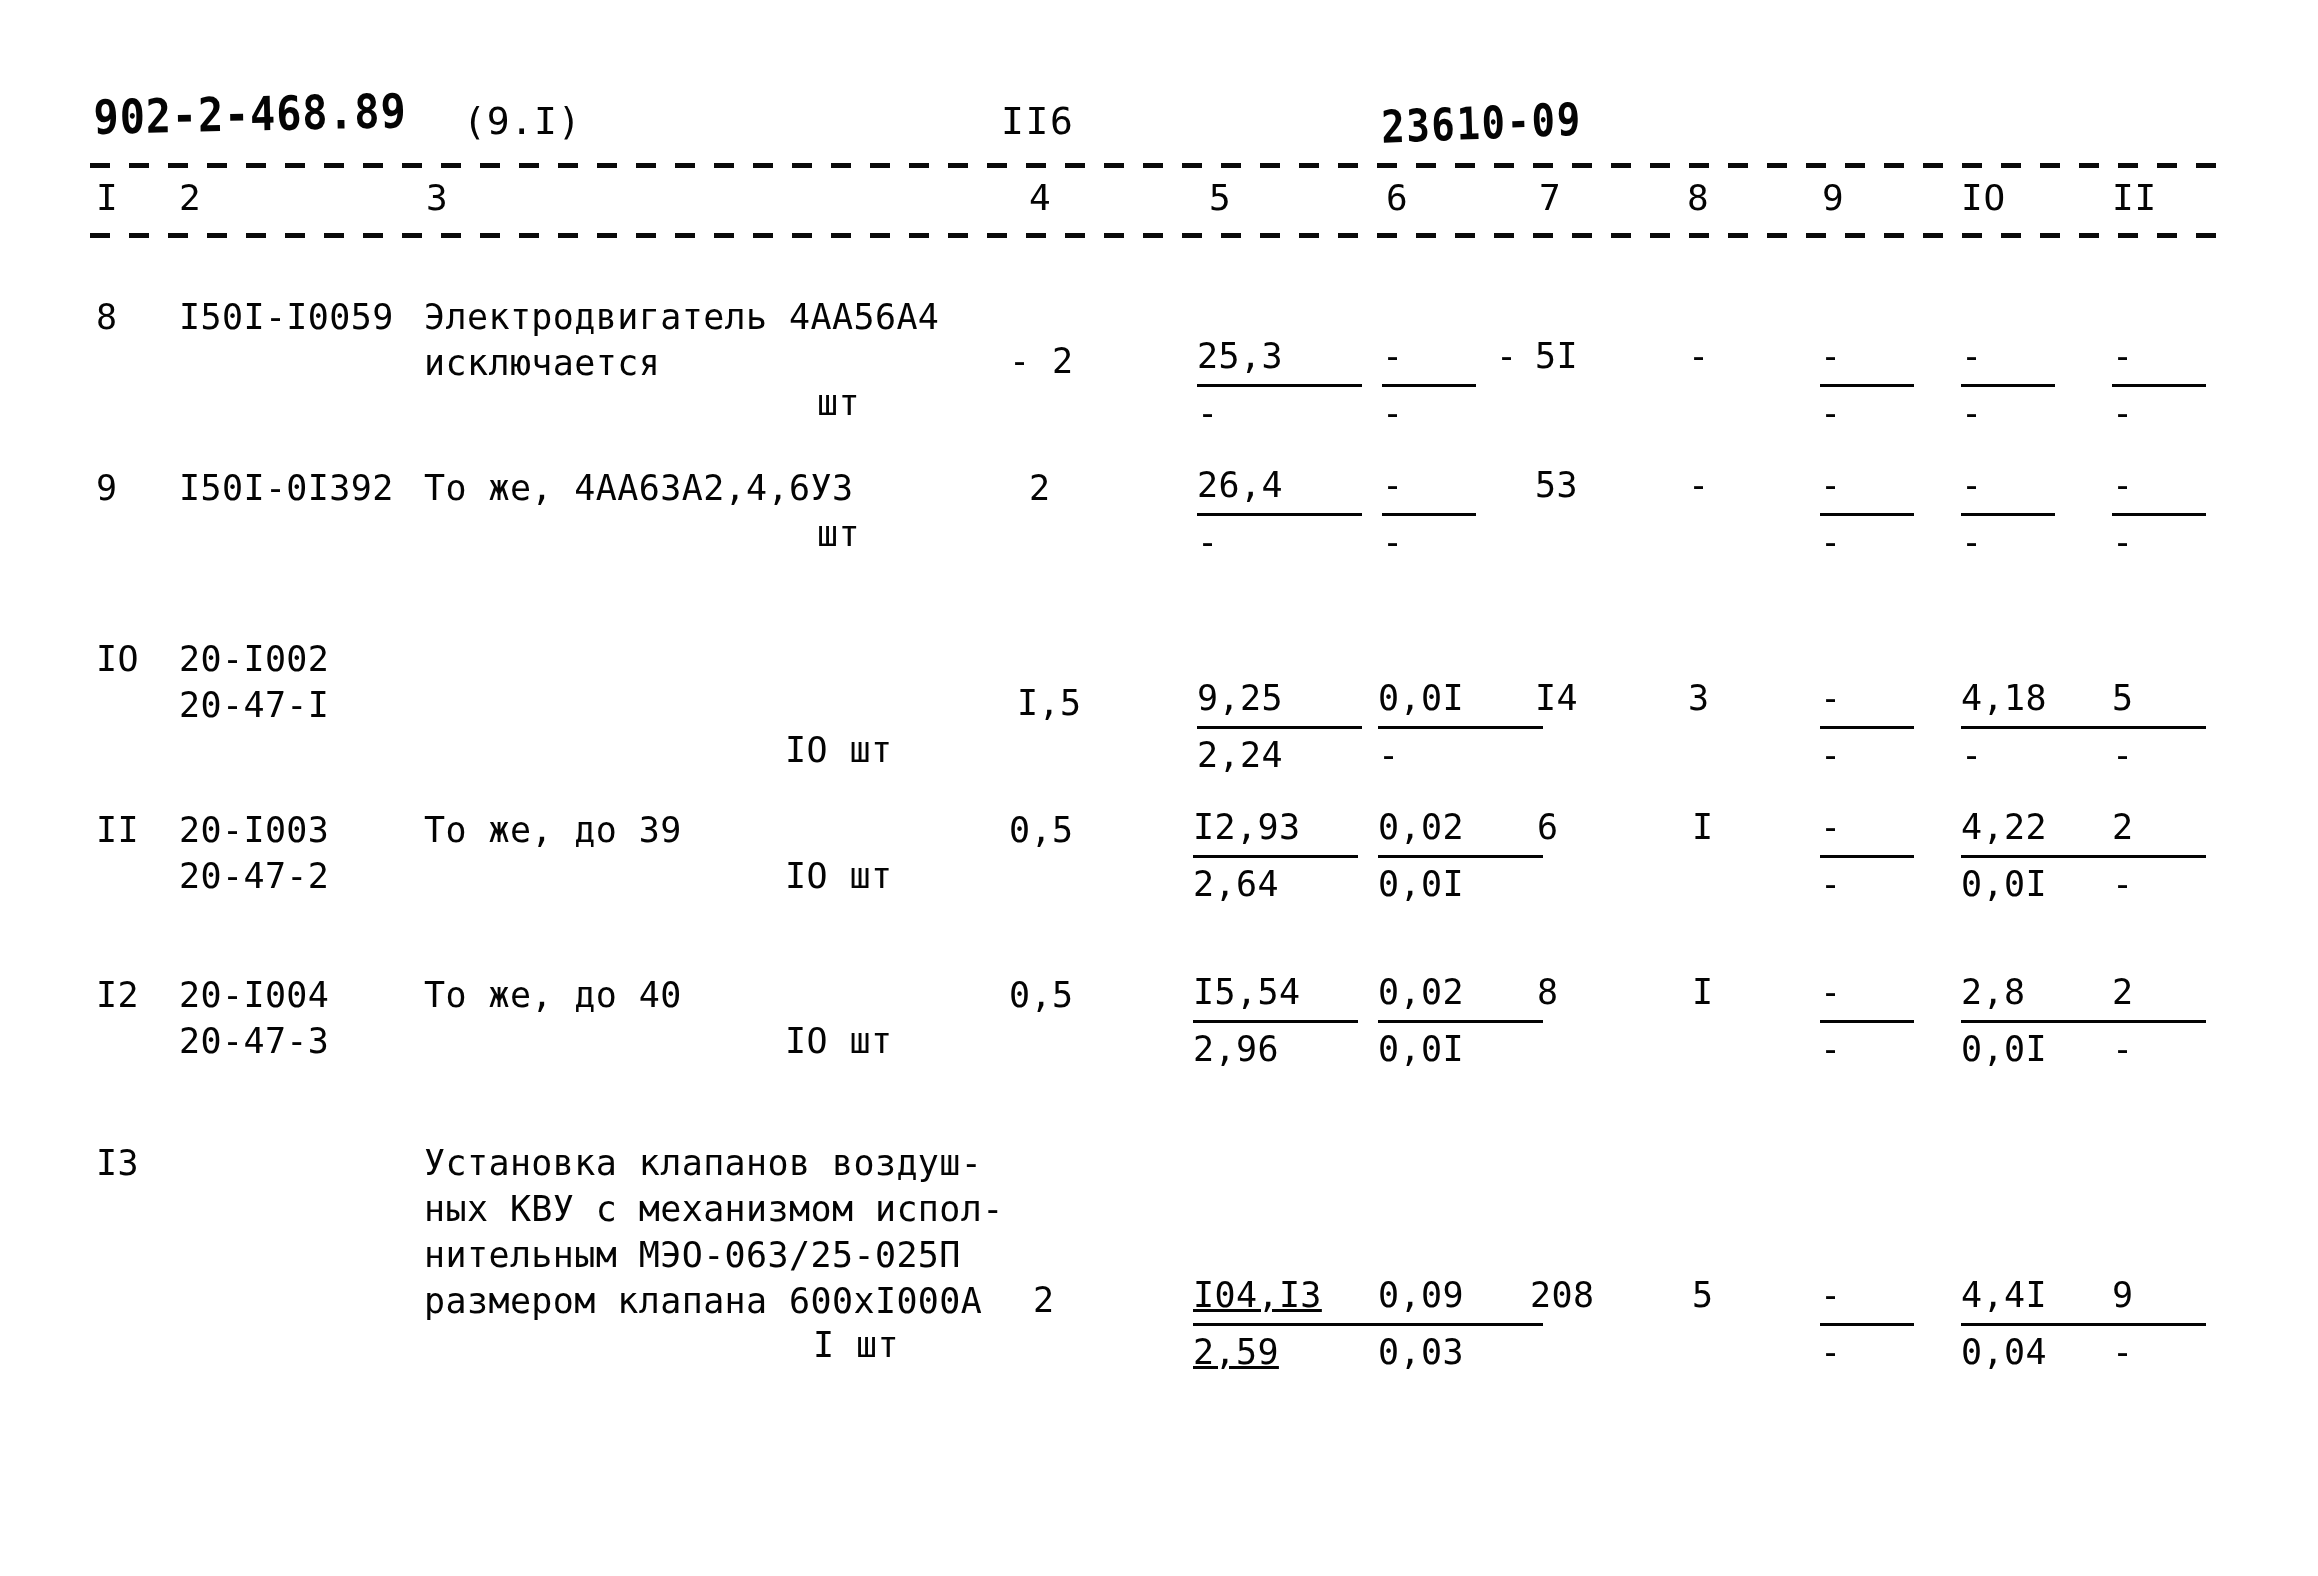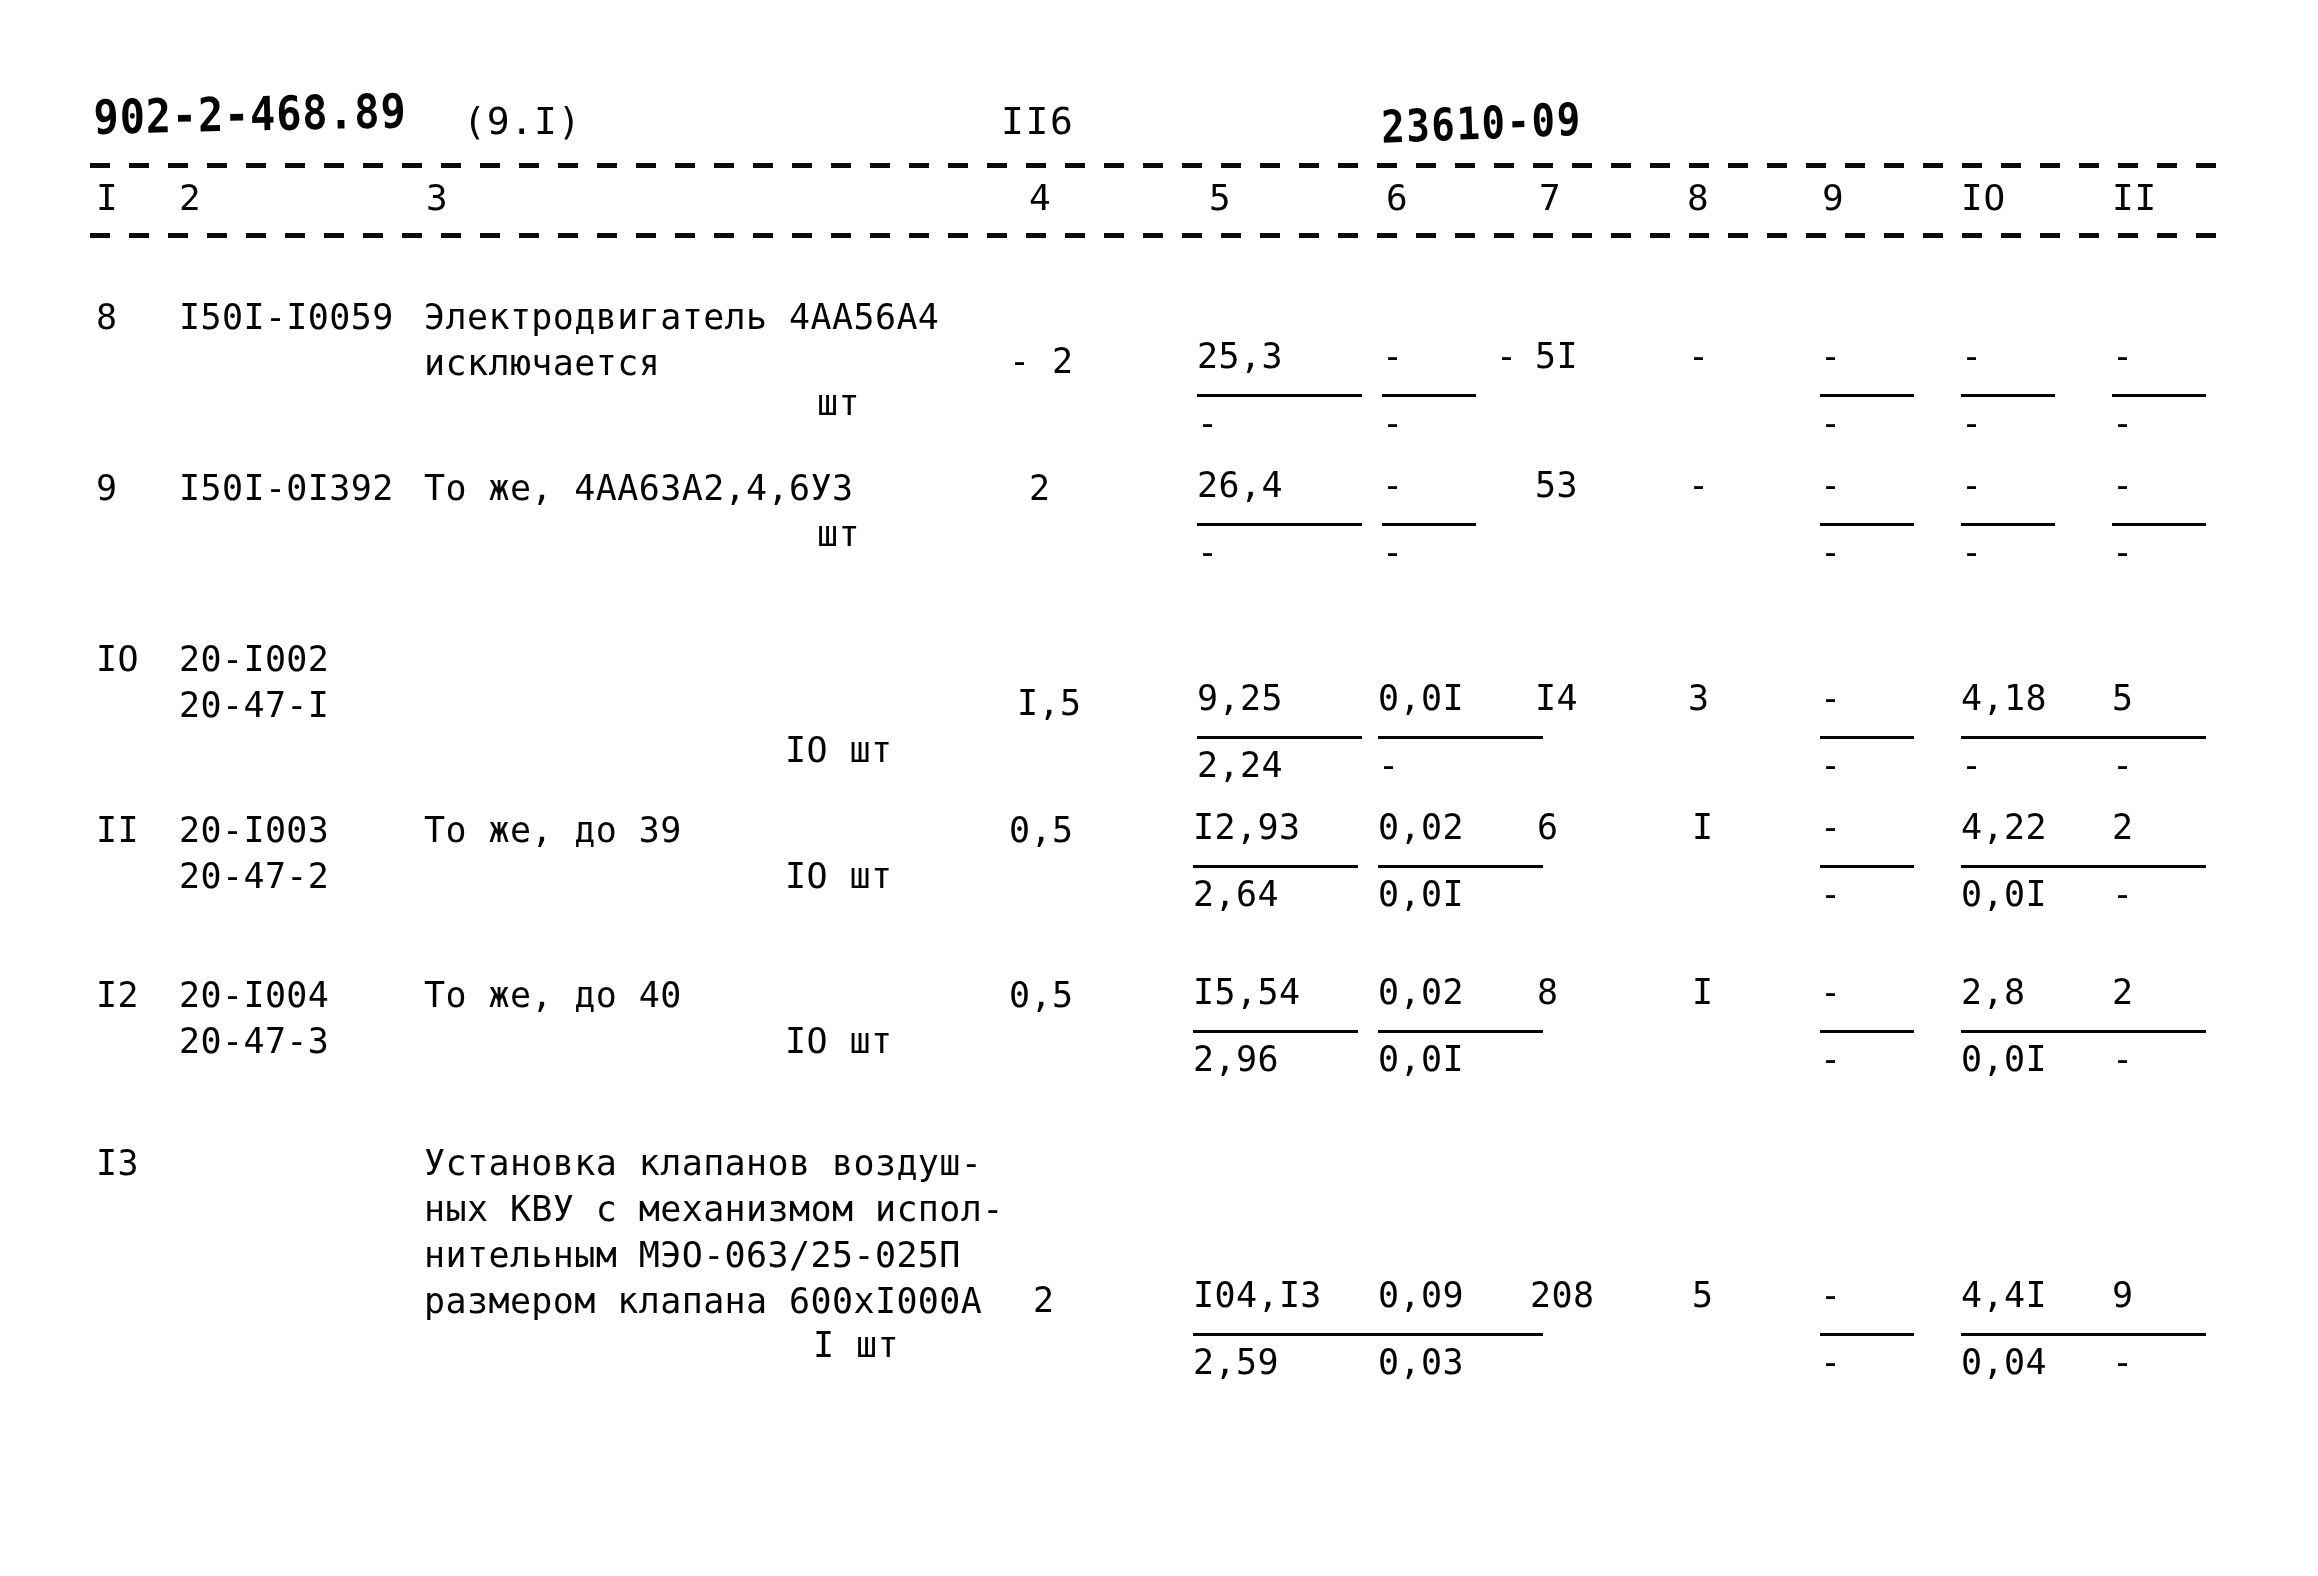--- a/index.html
+++ b/index.html
@@ -122,33 +122,33 @@
   .frac {
     position: absolute;
     width: 165px;
   }
   .frac .top-val {
     display: block;
     font-size: 35px;
     line-height: 41px;
     letter-spacing: 0.4px;
     border-bottom: 3.9px solid #0a0a0a;
-    padding-bottom: 17px;
+    padding-bottom: 7px;
     white-space: pre;
   }
   .frac .bot-val {
     display: block;
     font-size: 35px;
     line-height: 46px;
     letter-spacing: 0.4px;
     padding-top: 3.1px;
     white-space: pre;
   }
   .frac.narrow { width: 94px; }
-  .frac.wide   { width: 188px; }
+  .frac.wide   { width: 188px; text-decoration: underline; }
 
   
   .plain {
     position: absolute;
     font-size: 35px;
     line-height: 41px;
     letter-spacing: 0.4px;
     white-space: pre;
   }
 

